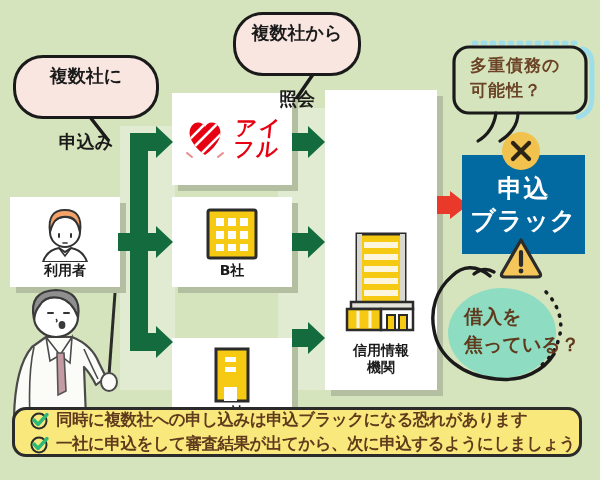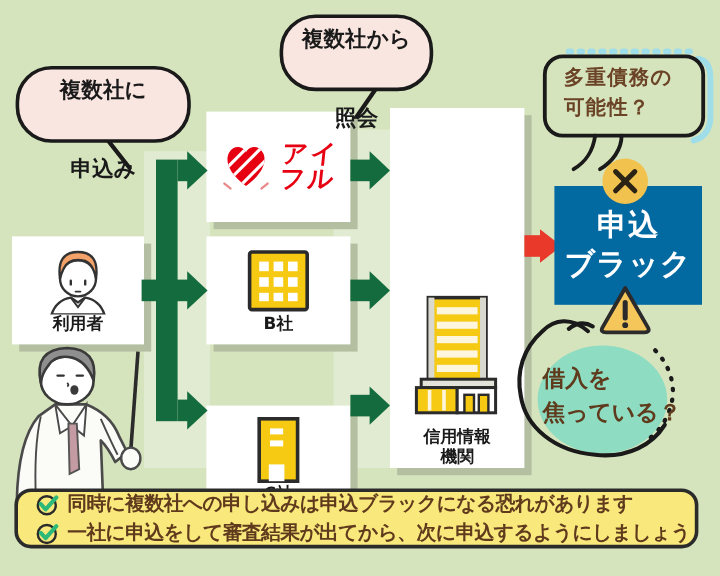--- a/index.html
+++ b/index.html
@@ -29,21 +29,21 @@
   .red-head{position:absolute;width:0;height:0;border-top:14px solid transparent;
     border-bottom:14px solid transparent;border-left:18px solid #e8392b;z-index:2;}
   .result-box{
     position:absolute;left:462px;top:155px;width:123px;height:99px;background:#0369a1;
     display:flex;flex-direction:column;align-items:center;justify-content:center;z-index:2;font-family:Liberation Serif, serif;
   }
   .result-box span{color:#ffffff;font-size:25px;font-weight:bold;line-height:1.25;letter-spacing:1px;}
   .overlay-icon{position:absolute;z-index:4;}
   .debt-text{position:absolute;left:470px;top:53px;z-index:4;}
   .debt-text div{font-size:17px;font-weight:800;color:#6b4326;line-height:1.45;letter-spacing:1px;}
-  .rush-text{position:absolute;left:452px;top:303px;z-index:4;}
+  .rush-text{position:absolute;left:464px;top:303px;z-index:4;}
   .rush-text div{font-size:19px;font-weight:800;color:#5f3a1c;line-height:1.45;}
   .note-box{
     position:absolute;left:12px;top:407px;width:570px;height:50px;background:#f9e97c;
     border:3px solid #2b2b2b;border-radius:14px;z-index:5;
     display:flex;flex-direction:column;justify-content:center;gap:2px;padding-left:14px;box-sizing:border-box;
   }
   .note-row{display:flex;align-items:center;gap:6px;}
   .note-row .txt{font-size:16.5px;font-weight:800;color:#5f3a1c;letter-spacing:-0.5px;white-space:nowrap;}
   .aiful-logo{display:flex;align-items:center;gap:8px;}
   .aiful-text{color:#e60012;font-weight:800;font-size:21px;line-height:1.0;
@@ -131,21 +131,21 @@
   <div class="box" style="left:172px;top:300px;width:120px;height:90px;margin-top:38px;">
     <svg width="40" height="58" viewBox="0 0 40 58">
       <rect x="4" y="3" width="32" height="52" fill="#f6c913" stroke="#2b2b2b" stroke-width="3"></rect>
       <rect x="13" y="11" width="11" height="5" fill="#ffffff"></rect>
       <rect x="13" y="21" width="11" height="5" fill="#ffffff"></rect>
       <rect x="12" y="41" width="13" height="14" fill="#ffffff"></rect>
     </svg>
     <div class="label">C社</div>
   </div>
 
-  <div class="box" style="left:325px;top:90px;width:112px;height:300px;justify-content:flex-end;box-sizing:border-box;">
+  <div class="box" style="left:325px;top:90px;width:112px;height:300px;justify-content:flex-end;padding-bottom:14px;box-sizing:border-box;">
     <svg width="76" height="100" viewBox="0 0 76 100" style="margin-bottom:10px;">
       <rect x="14" y="2" width="48" height="72" fill="#f6c913" stroke="#2b2b2b" stroke-width="3"></rect>
       <rect x="14" y="2" width="5" height="72" fill="#d9d9cf"></rect>
       <rect x="57" y="2" width="5" height="72" fill="#d9d9cf"></rect>
       <g fill="#fdf6dd">
         <rect x="21" y="10" width="34" height="6"></rect>
         <rect x="21" y="22" width="34" height="6"></rect>
         <rect x="21" y="34" width="34" height="6"></rect>
         <rect x="21" y="46" width="34" height="6"></rect>
         <rect x="21" y="58" width="34" height="6"></rect>

